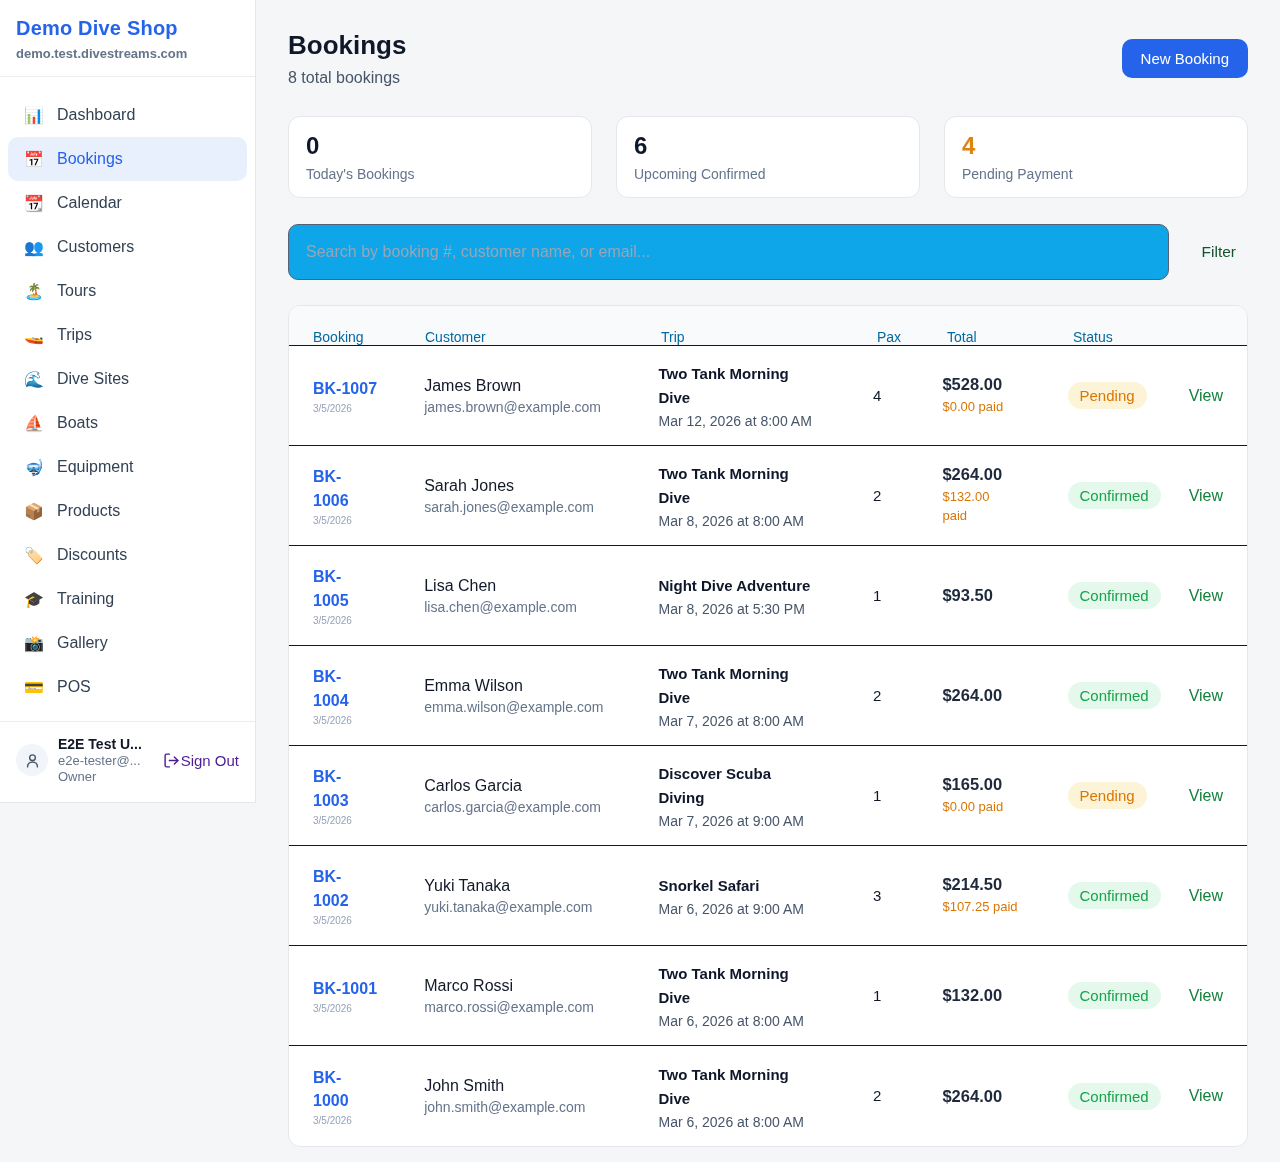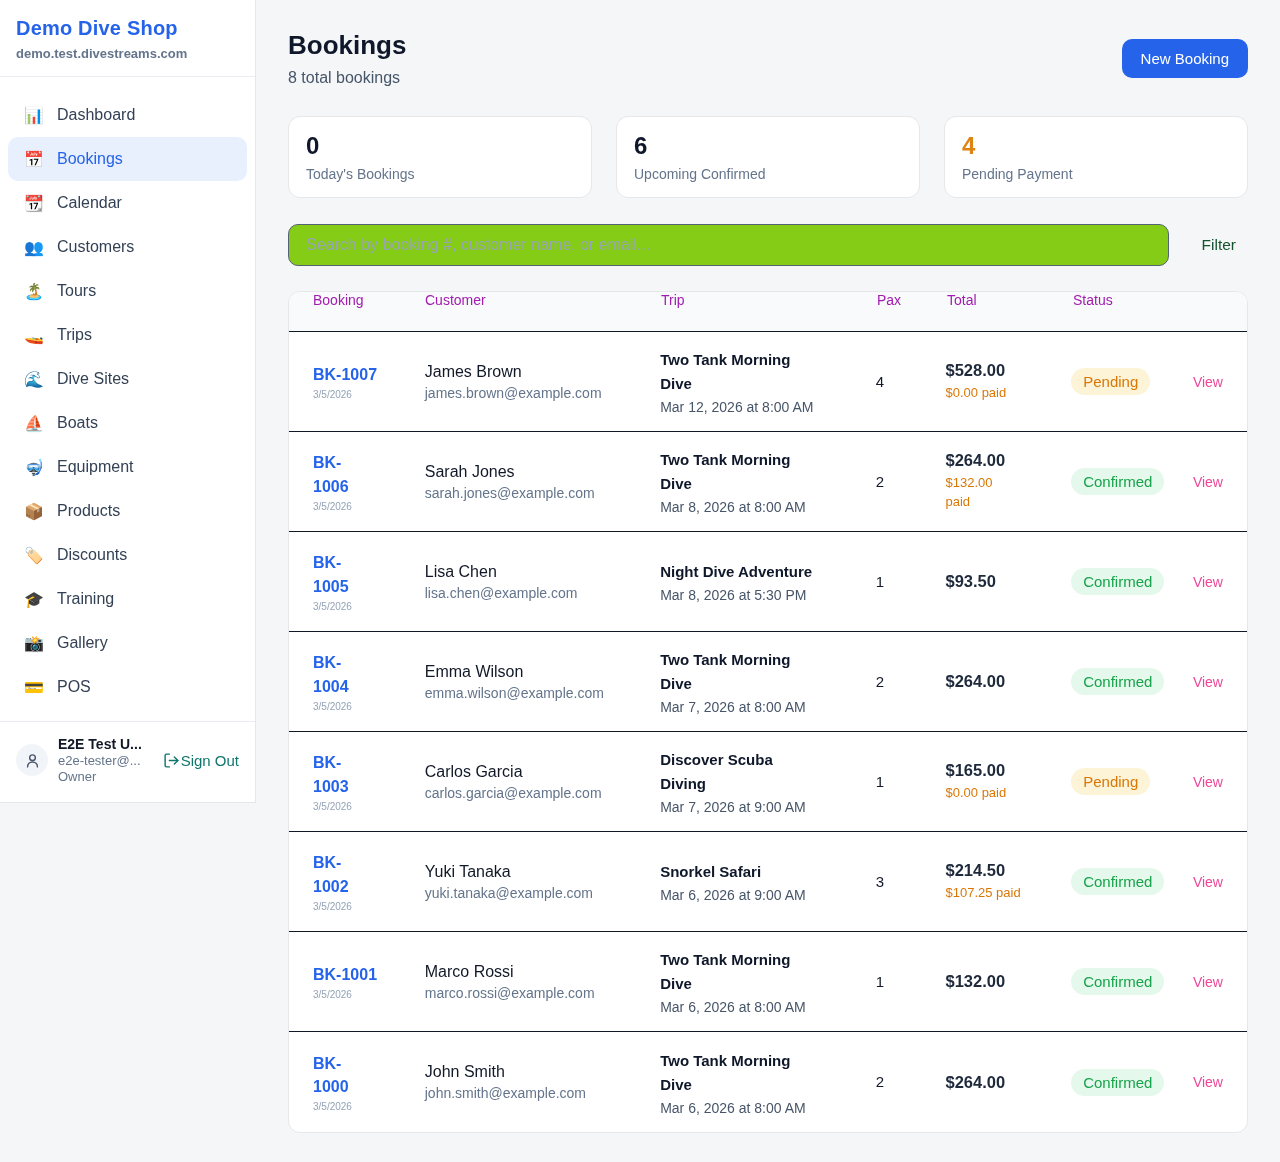--- a/index.html
+++ b/index.html
@@ -27,21 +27,21 @@
     border-top:1px solid #e9edf2; margin-top:4px; padding:14px 16px 18px;
     display:flex; align-items:center; gap:10px;
   }
   .avatar {
     width:32px; height:32px; border-radius:50%; background:#f1f5f9;
     display:flex; align-items:center; justify-content:center; flex:0 0 32px; color:#475569;
   }
   .user-info { min-width:0; }
   .user-name { font-size:14px; font-weight:700; color:#111827; white-space:nowrap; }
   .user-email,.user-role { font-size:13px; color:#64748b; margin-top:1px; white-space:nowrap; }
-  .signout { margin-left:auto; display:flex; align-items:center; gap:1px; color:#0f766e; font-size:15px; cursor:pointer; white-space:nowrap;justify-content:space-between; }
+  .signout { margin-left:auto; display:flex; align-items:center; gap:1px; color:#4c1d95; font-size:15px; cursor:pointer; white-space:nowrap;justify-content:space-between; }
   
   .main { margin-left:256px; padding:30px 32px 0; }
   .page-head { display:flex; justify-content:space-between; align-items:flex-start; }
   .page-title { font-size:26px; font-weight:700; color:#0f172a; }
   .page-sub { font-size:16px; color:#475569; margin-top:8px; }
   .btn-primary {
     background:#2563eb; color:#fff; border:none; border-radius:10px;
     font-size:15px; font-weight:500; padding:11px 19px; cursor:pointer; margin-top:9px;
     font-family:inherit;
     margin-left:16px;
@@ -49,42 +49,42 @@
   .stats { display:flex; gap:24px; margin-top:29px; }
   .stat-card {
     flex:1; background:#fff; border:1px solid #e5e7eb; border-radius:12px;
     padding:15px 17px; height:82px;
   }
   .stat-value { font-size:24px; font-weight:700; color:#0f172a; }
   .stat-value.orange { color:#dd8413; }
   .stat-label { font-size:14px; color:#64748b; margin-top:6px; }
   .controls { display:flex; align-items:center; gap:16px; margin-top:26px; }
   .search-input {
-    flex:1; height:42px; border:1.5px solid #556273; border-radius:10px;
-    padding:8px 17px; font-size:16px; color:#0f172a; background:#84cc16; outline:none;
+    flex:1; height:56px; border:1.5px solid #556273; border-radius:10px;
+    padding:8px 17px; font-size:16px; color:#0f172a; background:#0ea5e9; outline:none;
     font-family:inherit;
   }
   .search-input::placeholder { color:#9aa5b4; }
   .select-wrap { position:relative; }
   .status-select {
     height:42px; width:143px; border:1.5px solid #42506a; border-radius:9px;
     background:#fff; font-size:15.5px; color:#0f172a; padding:0 30px 0 15px;
     appearance:none; -webkit-appearance:none; outline:none; cursor:pointer;
     font-family:inherit;
   }
   .select-chevron { position:absolute; right:11px; top:14px; pointer-events:none; color:#1f2937; }
   .filter-label { font-size:15.5px; font-weight:500; color:#14532d; margin:0 12px 0 17px; cursor:pointer; }
   
   .table-card {
     margin-top:25px; background:#fff; border:1px solid #e5e7eb; border-radius:12px;
     overflow:hidden;
   }
   .t-head {
-    display:flex; align-items:flex-start; height:40px; background:#f8fafc;
-    border-bottom:1px solid #111827; padding:0 24px; font-size:14px; font-weight:500; color:#a21caf;
+    display:flex; align-items:flex-end; height:40px; background:#f8fafc;
+    border-bottom:1px solid #111827; padding:0 24px; font-size:14px; font-weight:500; color:#0369a1;
   }
   .t-row {
     display:flex; align-items:center; height:100px; padding:0 24px;
     border-bottom:1px solid #111827;
   }
   .t-row:last-child { border-bottom:none; }
   .col-booking { width:112px; }
   .col-customer{ width:236px; }
   .col-trip    { width:216px; }
   .col-pax     { width:70px; }
@@ -98,21 +98,21 @@
   .trip-name { font-size:15px; font-weight:700; color:#0f172a; max-width:158px; line-height:1.6; }
   .trip-date { font-size:14px; color:#475569; margin-top:3px; white-space:nowrap; }
   .pax-val { font-size:15px; color:#111827; }
   .total-amt { font-size:16.5px; font-weight:700; color:#1e293b; }
   .total-paid { font-size:13px; color:#d97706; margin-top:4px; line-height:1.45; }
   .badge {
     display:inline-block; padding:5px 12px; border-radius:999px; font-size:15px;
   }
   .badge.pending { background:#fdf3d7; color:#d97706; }
   .badge.confirmed { background:#e5f8ec; color:#16a34a; }
-  .view-link { color:#ec4899; font-size:14px; cursor:pointer; }
+  .view-link { color:#15803d; font-size:16px; cursor:pointer; }
 </style>
 </head>
 <body>
 
 <aside class="sidebar">
   <div class="side-head">
     <div class="shop-name">Demo Dive Shop</div>
     <div class="shop-domain">demo.test.divestreams.com</div>
   </div>
   <nav class="nav" id="nav">

